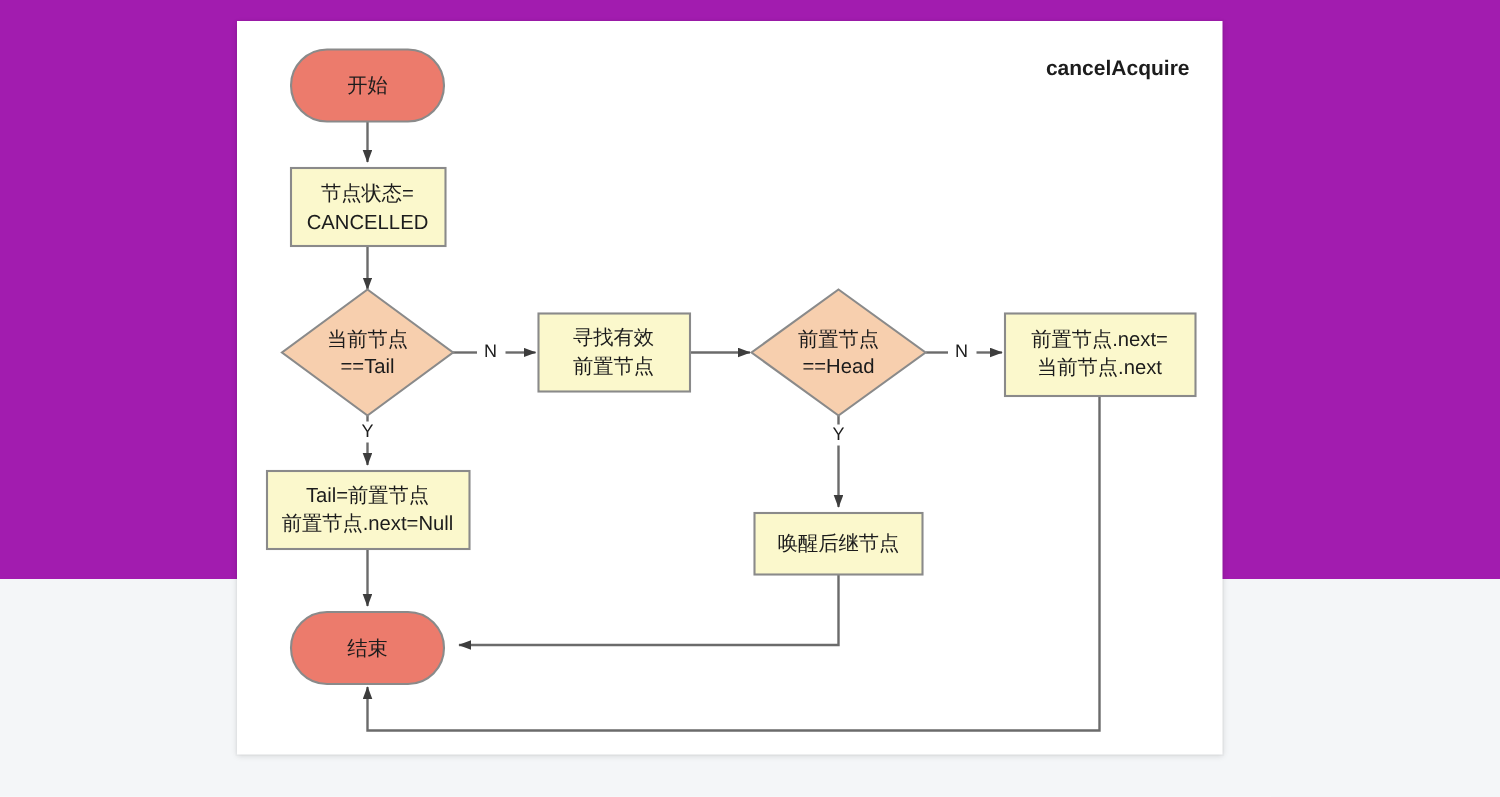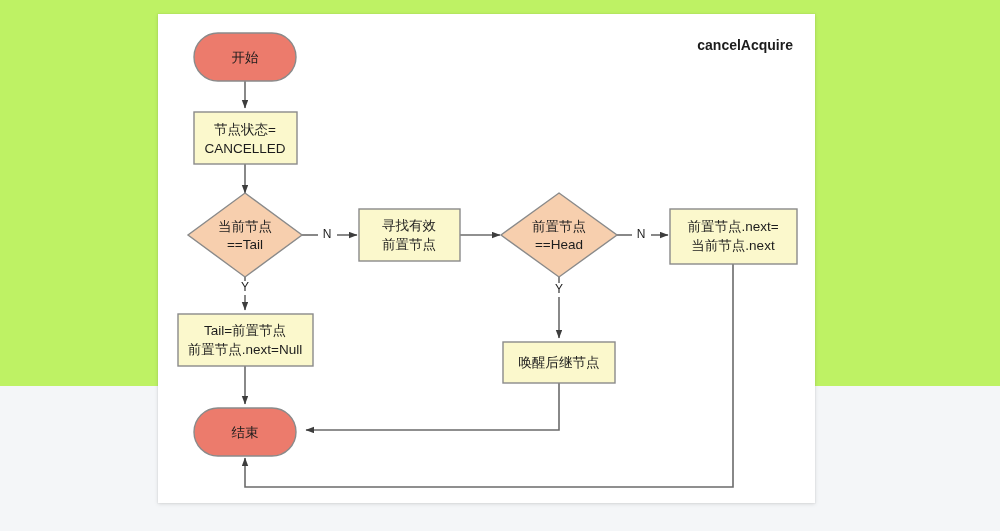--- a/index.html
+++ b/index.html
@@ -10,21 +10,21 @@
   body {
     width: 1000px;
     height: 531px;
     font-family: "Liberation Sans", "DejaVu Sans", sans-serif;
     overflow: hidden;
   }
   #page {
     position: relative;
     width: 1000px;
     height: 386px;
-    background: #bef264;
+    background: #a21caf;
   }
   #canvas-card {
     position: absolute;
     left: 158px;
     top: 14px;
     width: 657px;
     height: 489px;
     background: #ffffff;
     box-shadow: 0 1px 4px rgba(0,0,0,0.13), 0 0 0 1px rgba(0,0,0,0.02);
   }

